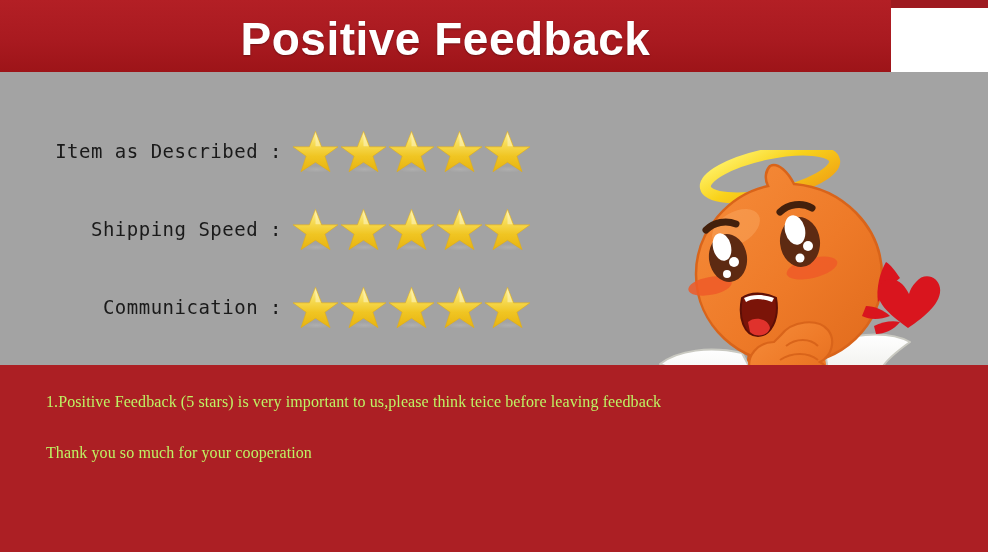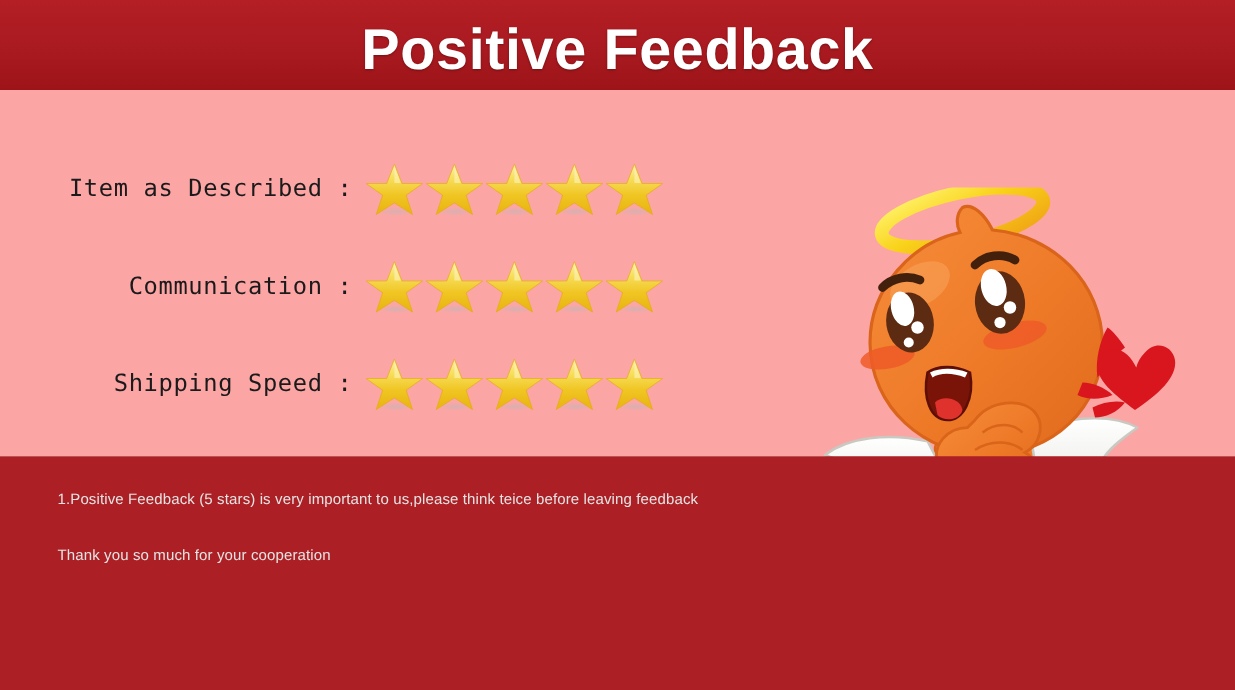--- a/index.html
+++ b/index.html
@@ -24,21 +24,21 @@
   }
   .top-notch {
     position:absolute; left:272px; top:0;
     width:72px; height:8px;
     background:#ffffff;
   }
 
   
   .header {
     position:absolute; left:0; top:0;
-    width:988px; height:72px;
+    width:891px; height:72px;
     background:#ae1c22;
     background-image:
       linear-gradient(180deg, #b31f25 0%, #a91a20 55%, #9d1418 100%),
       repeating-linear-gradient(45deg, rgba(255,255,255,.030) 0 2px, rgba(0,0,0,.030) 2px 4px);
     background-blend-mode:normal, overlay;
     display:flex; align-items:center; justify-content:center;
     overflow:hidden;
   }
   .header-title {
     color:#ffffff;
@@ -49,21 +49,21 @@
     line-height:1;
     margin-top:6px;
     text-shadow:0 1px 2px rgba(0,0,0,.32);
     white-space:nowrap;
   }
 
   
   .panel {
     position:absolute; left:0; top:72px;
     width:988px; height:293px;
-    background:#fca5a5;
+    background:#a3a3a3;
     padding-left:20px;
   }
 
   
   .ratings {
     position:absolute; left:0; top:40px;
     width:560px;
   }
   .rating-row {
     display:flex; align-items:center;
@@ -92,23 +92,23 @@
   .mascot svg { display:block; width:330px; height:292px; }
 
   
   .notes {
     position:absolute; left:0; top:365px;
     width:988px; height:187px;
     background:#ac1f24;
     padding:16px 0 0 46px;
   }
   .note {
-    color:#e5e5e5;
-    font-family:Liberation Sans, sans-serif;
-    font-size:12px;
+    color:#bef264;
+    font-family:Liberation Serif, serif;
+    font-size:16px;
     line-height:1.42;
     letter-spacing:0.1px;
     white-space:nowrap;
   }
   .note.n1 { margin-top:10px; }
   .note.n2 { margin-top:28px; }
   .note.n3 { margin-top:28px; }
   .note-sub { display:block; }
 </style>
 </head>
@@ -165,21 +165,21 @@
           </svg>
           <svg class="star" viewBox="0 0 100 96">
             <ellipse cx="52" cy="86" rx="30" ry="7" fill="url(#sh1)"></ellipse>
             <path d="M50 5 L63 38 L98 38 L70 58 L81 91 L50 71 L19 91 L30 58 L2 38 L37 38 Z" fill="url(#g1)" stroke="#e2ad10" stroke-width="1.2"></path>
             <path d="M50 9 L61 37 L50 37 Z" fill="#fdf6c8" opacity=".55"></path>
           </svg>
         </div>
       </div>
 
       <div class="rating-row">
-        <div class="rating-label">Communication :</div>
+        <div class="rating-label">Shipping Speed :</div>
         <div class="stars">
           <svg class="star" viewBox="0 0 100 96">
             <ellipse cx="52" cy="86" rx="30" ry="7" fill="url(#sh1)"></ellipse>
             <path d="M50 5 L63 38 L98 38 L70 58 L81 91 L50 71 L19 91 L30 58 L2 38 L37 38 Z" fill="url(#g1)" stroke="#e2ad10" stroke-width="1.2"></path>
             <path d="M50 9 L61 37 L50 37 Z" fill="#fdf6c8" opacity=".55"></path>
           </svg>
           <svg class="star" viewBox="0 0 100 96">
             <ellipse cx="52" cy="86" rx="30" ry="7" fill="url(#sh1)"></ellipse>
             <path d="M50 5 L63 38 L98 38 L70 58 L81 91 L50 71 L19 91 L30 58 L2 38 L37 38 Z" fill="url(#g1)" stroke="#e2ad10" stroke-width="1.2"></path>
             <path d="M50 9 L61 37 L50 37 Z" fill="#fdf6c8" opacity=".55"></path>
@@ -196,21 +196,21 @@
           </svg>
           <svg class="star" viewBox="0 0 100 96">
             <ellipse cx="52" cy="86" rx="30" ry="7" fill="url(#sh1)"></ellipse>
             <path d="M50 5 L63 38 L98 38 L70 58 L81 91 L50 71 L19 91 L30 58 L2 38 L37 38 Z" fill="url(#g1)" stroke="#e2ad10" stroke-width="1.2"></path>
             <path d="M50 9 L61 37 L50 37 Z" fill="#fdf6c8" opacity=".55"></path>
           </svg>
         </div>
       </div>
 
       <div class="rating-row">
-        <div class="rating-label">Shipping Speed :</div>
+        <div class="rating-label">Communication :</div>
         <div class="stars">
           <svg class="star" viewBox="0 0 100 96">
             <ellipse cx="52" cy="86" rx="30" ry="7" fill="url(#sh1)"></ellipse>
             <path d="M50 5 L63 38 L98 38 L70 58 L81 91 L50 71 L19 91 L30 58 L2 38 L37 38 Z" fill="url(#g1)" stroke="#e2ad10" stroke-width="1.2"></path>
             <path d="M50 9 L61 37 L50 37 Z" fill="#fdf6c8" opacity=".55"></path>
           </svg>
           <svg class="star" viewBox="0 0 100 96">
             <ellipse cx="52" cy="86" rx="30" ry="7" fill="url(#sh1)"></ellipse>
             <path d="M50 5 L63 38 L98 38 L70 58 L81 91 L50 71 L19 91 L30 58 L2 38 L37 38 Z" fill="url(#g1)" stroke="#e2ad10" stroke-width="1.2"></path>
             <path d="M50 9 L61 37 L50 37 Z" fill="#fdf6c8" opacity=".55"></path>

